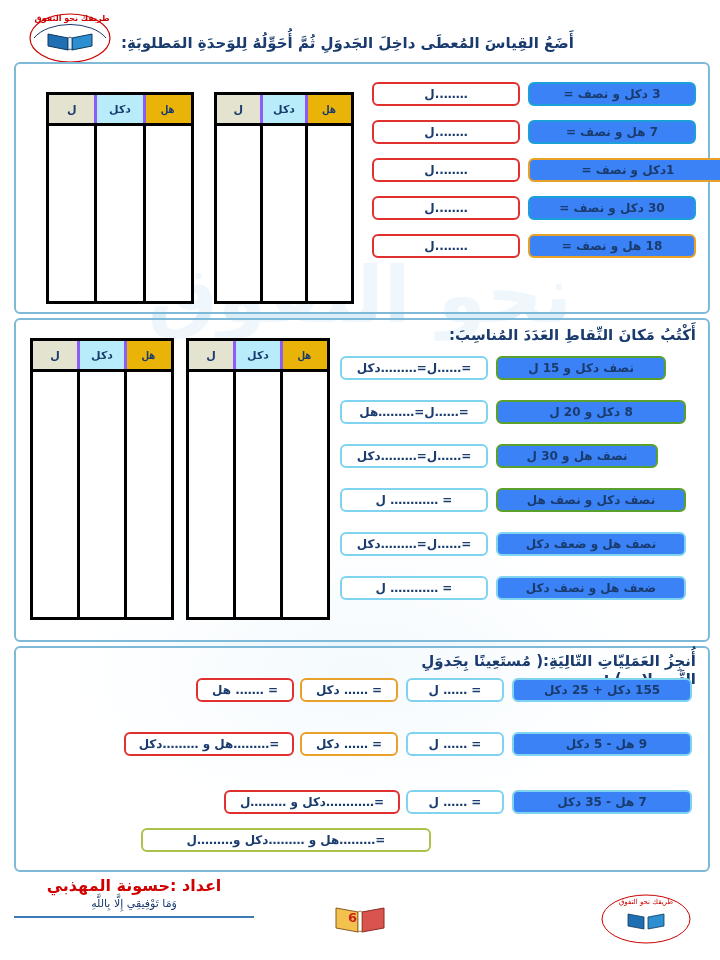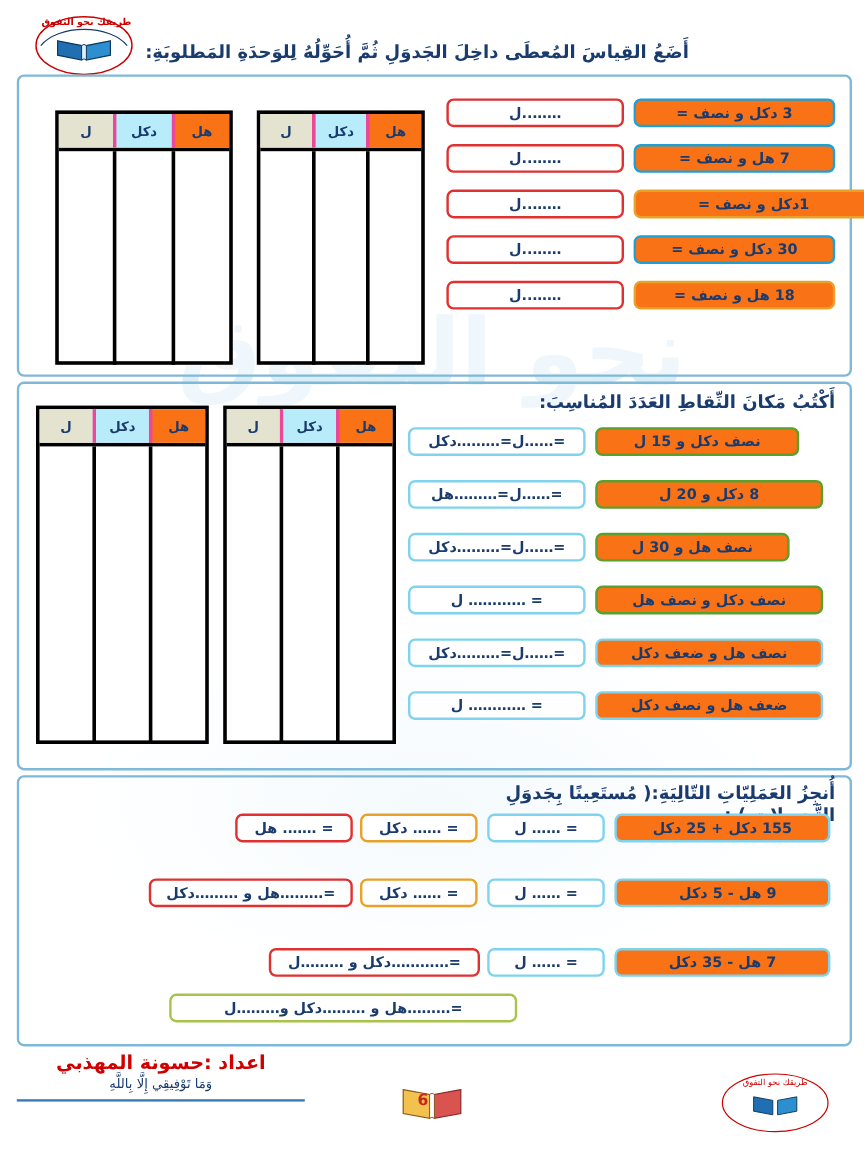--- a/index.html
+++ b/index.html
@@ -68,21 +68,21 @@
     text-align:right;
     direction:rtl;
   }
 
   
   .pill{
     position:absolute;
     height:24px;
     border:2px solid;
     border-radius:6px;
-    background:#f97316;
+    background:#3b82f6;
     display:flex;align-items:center;justify-content:center;
     font-size:12px;font-weight:bold;
     direction:rtl;
     white-space:nowrap;
     box-sizing:border-box;
   }
   .pill.blue{border-color:#1ca0d8;color:#1a3b6e;}
   .pill.green{border-color:#5aa02c;color:#1a3b6e;}
   .pill.orange{border-color:#e8a22a;color:#1a3b6e;}
   .pill.lightblue{border-color:#7fd3ef;color:#1a3b6e;}
@@ -92,30 +92,30 @@
     border:2px solid;border-radius:6px;background:#fff;
     display:flex;align-items:center;justify-content:center;
     font-size:12px;color:#1a3b6e;font-weight:bold;
     direction:rtl;white-space:nowrap;box-sizing:border-box;
   }
 
   
   .tbl{position:absolute;border:3px solid #000;box-sizing:border-box;background:#fff;}
   .tbl .hdr{display:flex;height:28px;border-bottom:3px solid #000;}
   .tbl .hdr .cell{
-    flex:1;border-left:3px solid #ec4899;
+    flex:1;border-left:3px solid #8b5cf6;
     display:flex;align-items:center;justify-content:center;
     font-size:11px;font-weight:bold;color:#1a3b6e;
     box-sizing:border-box;
   }
   .tbl .hdr .cell:last-child{border-left:none;}
   .tbl .body{display:flex;height:calc(100% - 28px);}
   .tbl .body .cell{flex:1;border-left:3px solid #000;box-sizing:border-box;}
   .tbl .body .cell:last-child{border-left:none;}
-  .c-hl{background:#f97316;}
+  .c-hl{background:#eab308;font-family:Liberation Mono, monospace;}
   .c-dkl{background:#b8ecfb;}
   .c-l{background:#e3e3cf;}
 
   
   .footer-name{
     position:absolute;left:14px;top:876px;width:240px;
     text-align:center;direction:rtl;
   }
   .footer-name .n1{font-size:16px;color:#d00000;font-weight:bold;}
   .footer-name .n2{font-size:11px;color:#1a3b6e;margin-top:2px;}

